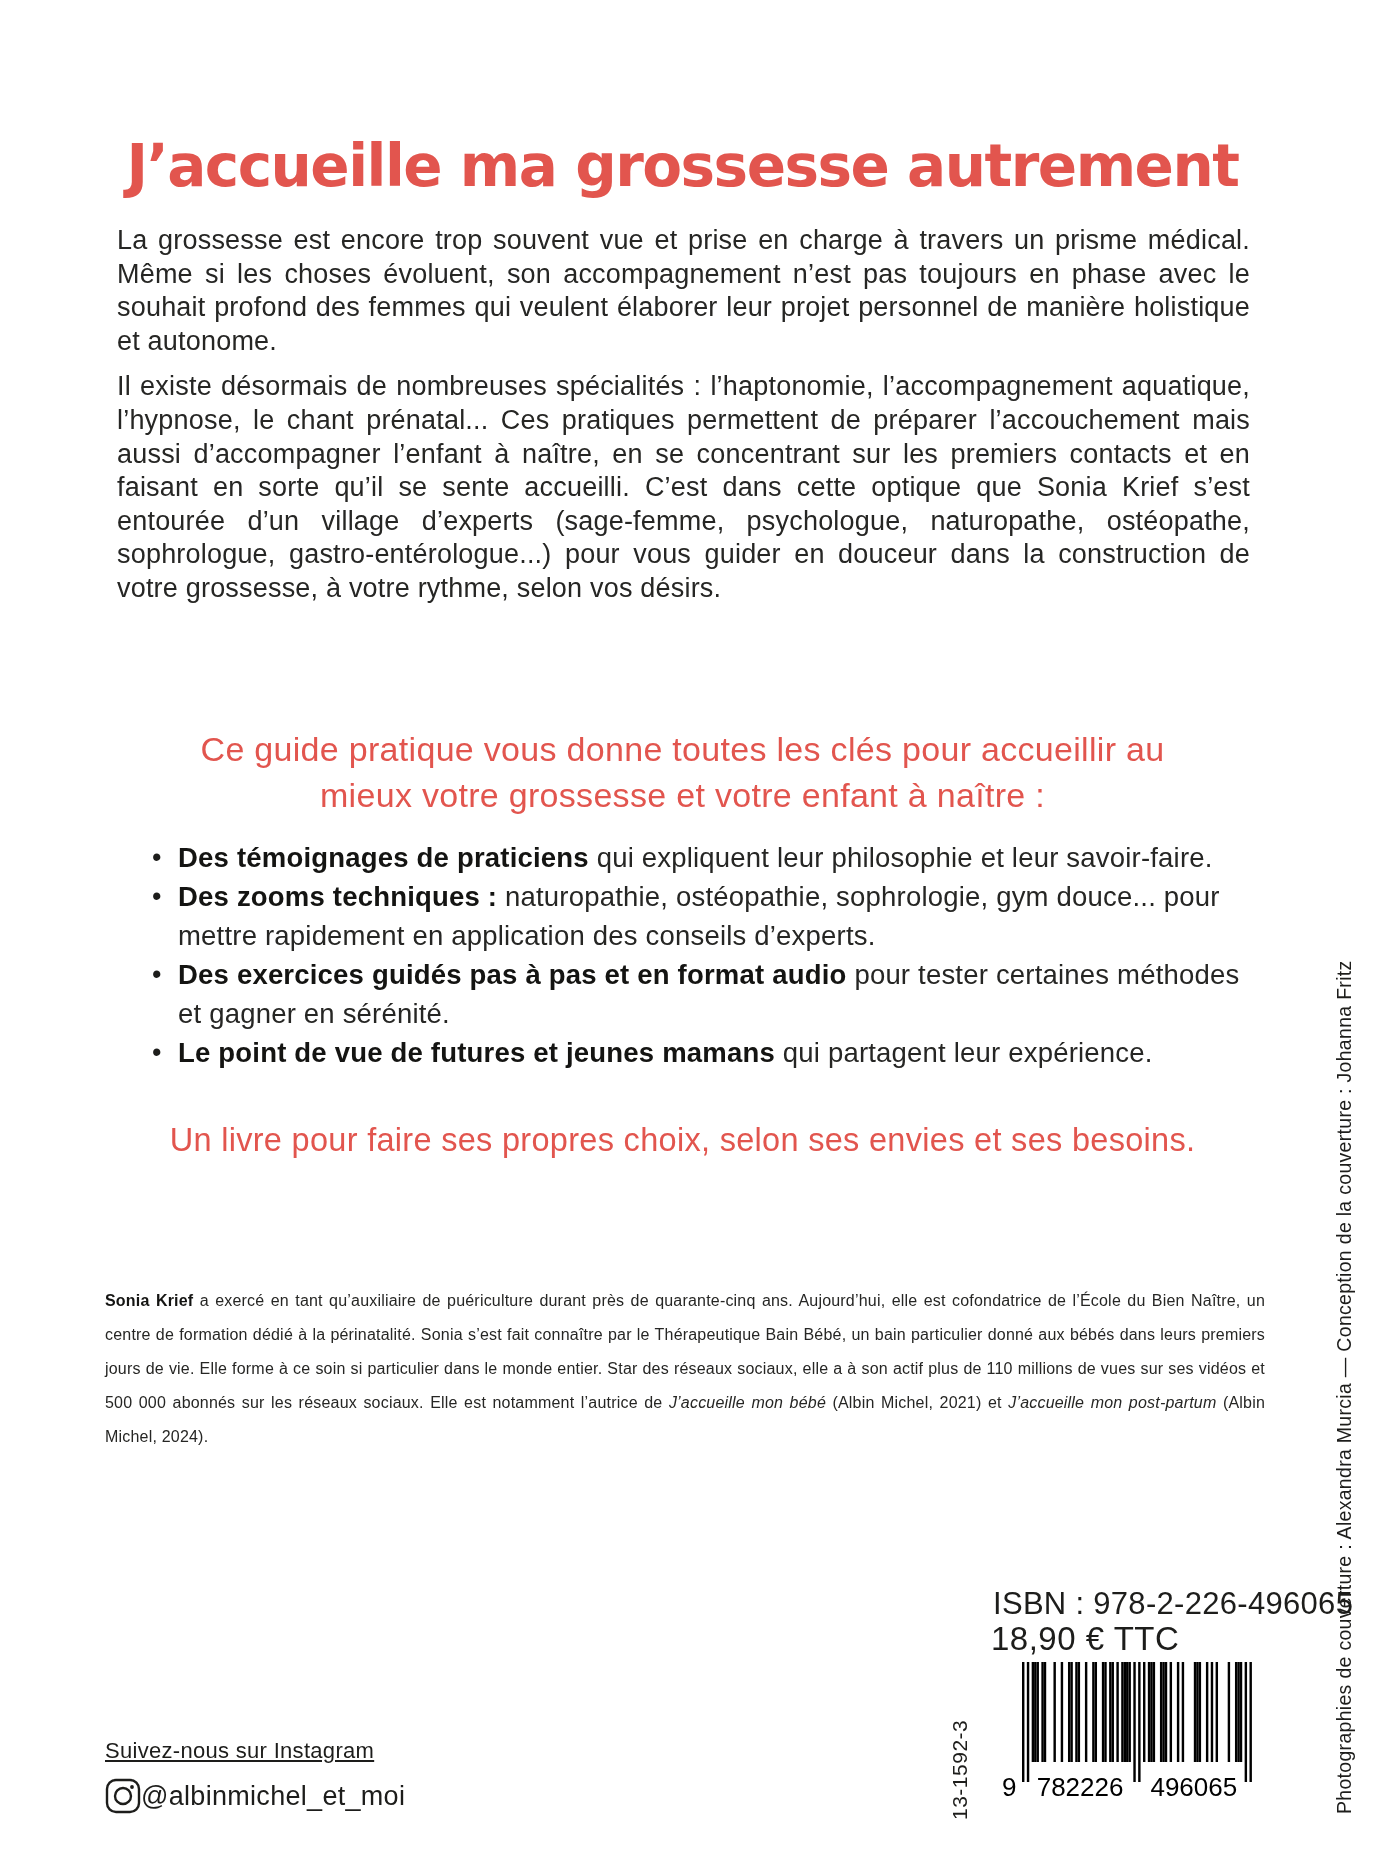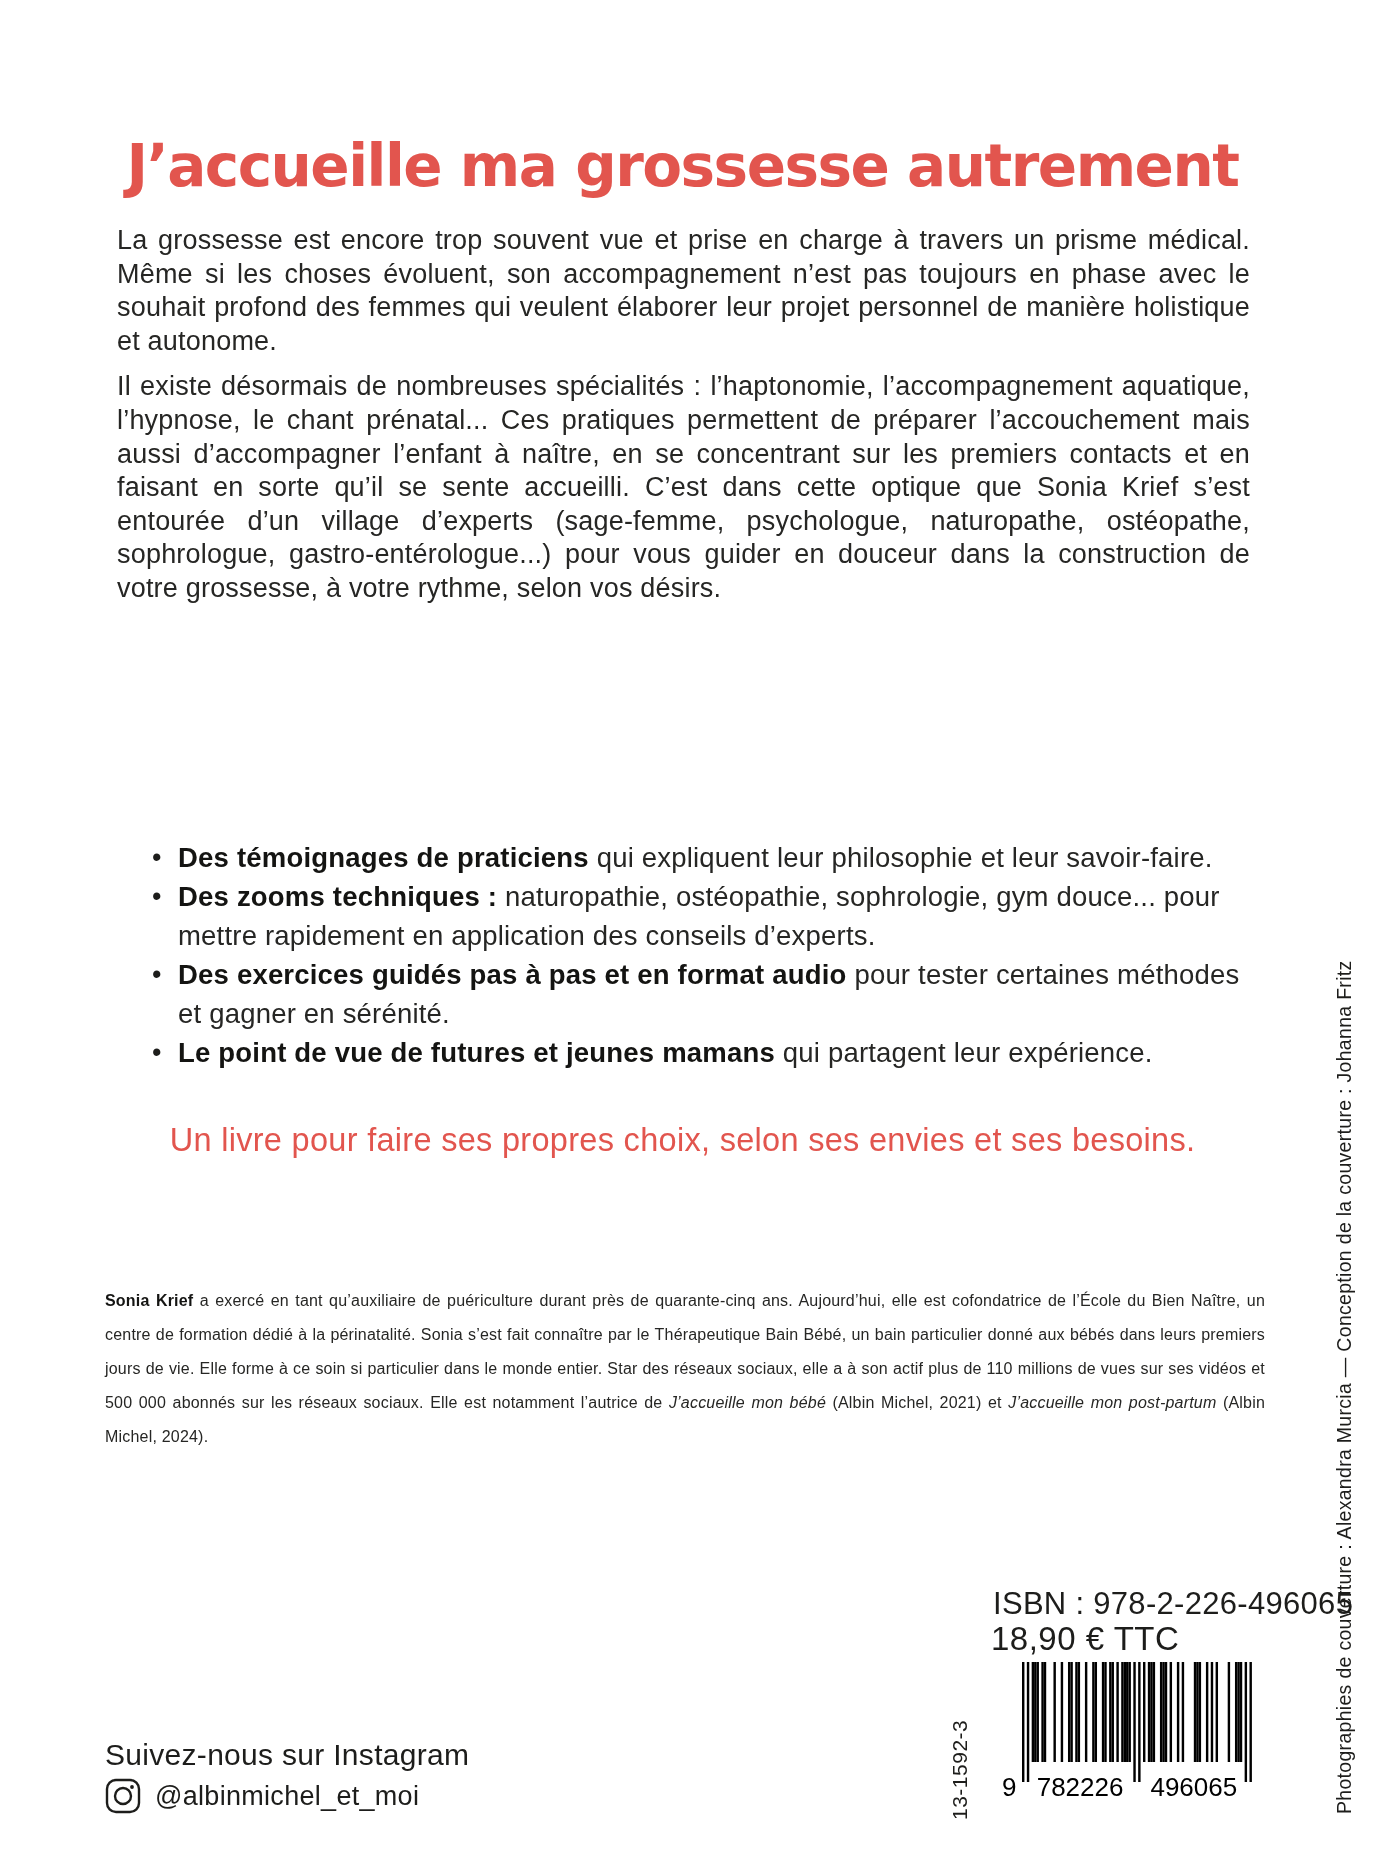--- a/index.html
+++ b/index.html
@@ -82,25 +82,25 @@
   .barcode{position:absolute;left:1002px;top:1662px;width:252px;height:138px;}
   
   .print-code{
     position:absolute;left:948px;top:1716px;height:104px;
     writing-mode:vertical-rl;transform:rotate(180deg);
     font-size:21px;letter-spacing:.5px;color:#1d1d1b;
   }
   
   .insta-label{
     position:absolute;left:105px;top:1738px;
-    font-size:30px;letter-spacing:.3px;color:#1d1d1b;
+    font-size:22px;letter-spacing:.3px;color:#1d1d1b;text-decoration:underline;
   }
   .insta-row{
     position:absolute;left:105px;top:1778px;
-    display:flex;align-items:center;gap:14px;
+    display:flex;align-items:center;
   }
   .insta-row svg{display:block;}
   .insta-handle{font-size:27px;letter-spacing:.3px;color:#1d1d1b;}
   
   .credits{
     position:absolute;right:44px;top:1082px;height:732px;
     writing-mode:vertical-rl;transform:rotate(180deg);
     font-size:19.5px;letter-spacing:.3px;color:#1d1d1b;
     white-space:nowrap;
   }
@@ -110,20 +110,23 @@
 
 <div id="cover">
 
   <h1 class="title accent" style="color: rgb(226, 85, 78);">J’accueille ma grossesse autrement</h1>
 
   <div class="intro">
     <p>La grossesse est encore trop souvent vue et prise en charge à travers un prisme médical. Même si les choses évoluent, son accompagnement n’est pas toujours en phase avec le souhait profond des femmes qui veulent élaborer leur projet personnel de manière holistique et autonome.</p>
     <p>Il existe désormais de nombreuses spécialités : l’haptonomie, l’accompagnement aquatique, l’hypnose, le chant prénatal... Ces pratiques permettent de préparer l’accouchement mais aussi d’accompagner l’enfant à naître, en se concentrant sur les premiers contacts et en faisant en sorte qu’il se sente accueilli. C’est dans cette optique que Sonia Krief s’est entourée d’un village d’experts (sage-femme, psychologue, naturopathe, ostéopathe, sophrologue, gastro-entérologue...) pour vous guider en douceur dans la construction de votre grossesse, à votre rythme, selon vos désirs.</p>
   </div>
 
+  <div class="guide-heading accent" style="color: rgb(226, 85, 78);">
+    <span class="inner">Ce guide pratique vous donne toutes les clés pour accueillir au mieux votre grossesse et votre enfant à naître :</span>
+  </div>
 
   <ul class="benefits">
     <li>
       <span class="dot">•</span><b>Des témoignages de praticiens</b><span> qui expliquent leur philosophie et leur savoir-faire.</span>
     </li>
     <li>
       <span class="dot">•</span><b>Des zooms techniques :</b><span> naturopathie, ostéopathie, sophrologie, gym douce... pour mettre rapidement en application des conseils d’experts.</span>
     </li>
     <li>
       <span class="dot">•</span><b>Des exercices guidés pas à pas et en format audio</b><span> pour tester certaines méthodes et gagner en sérénité.</span>

